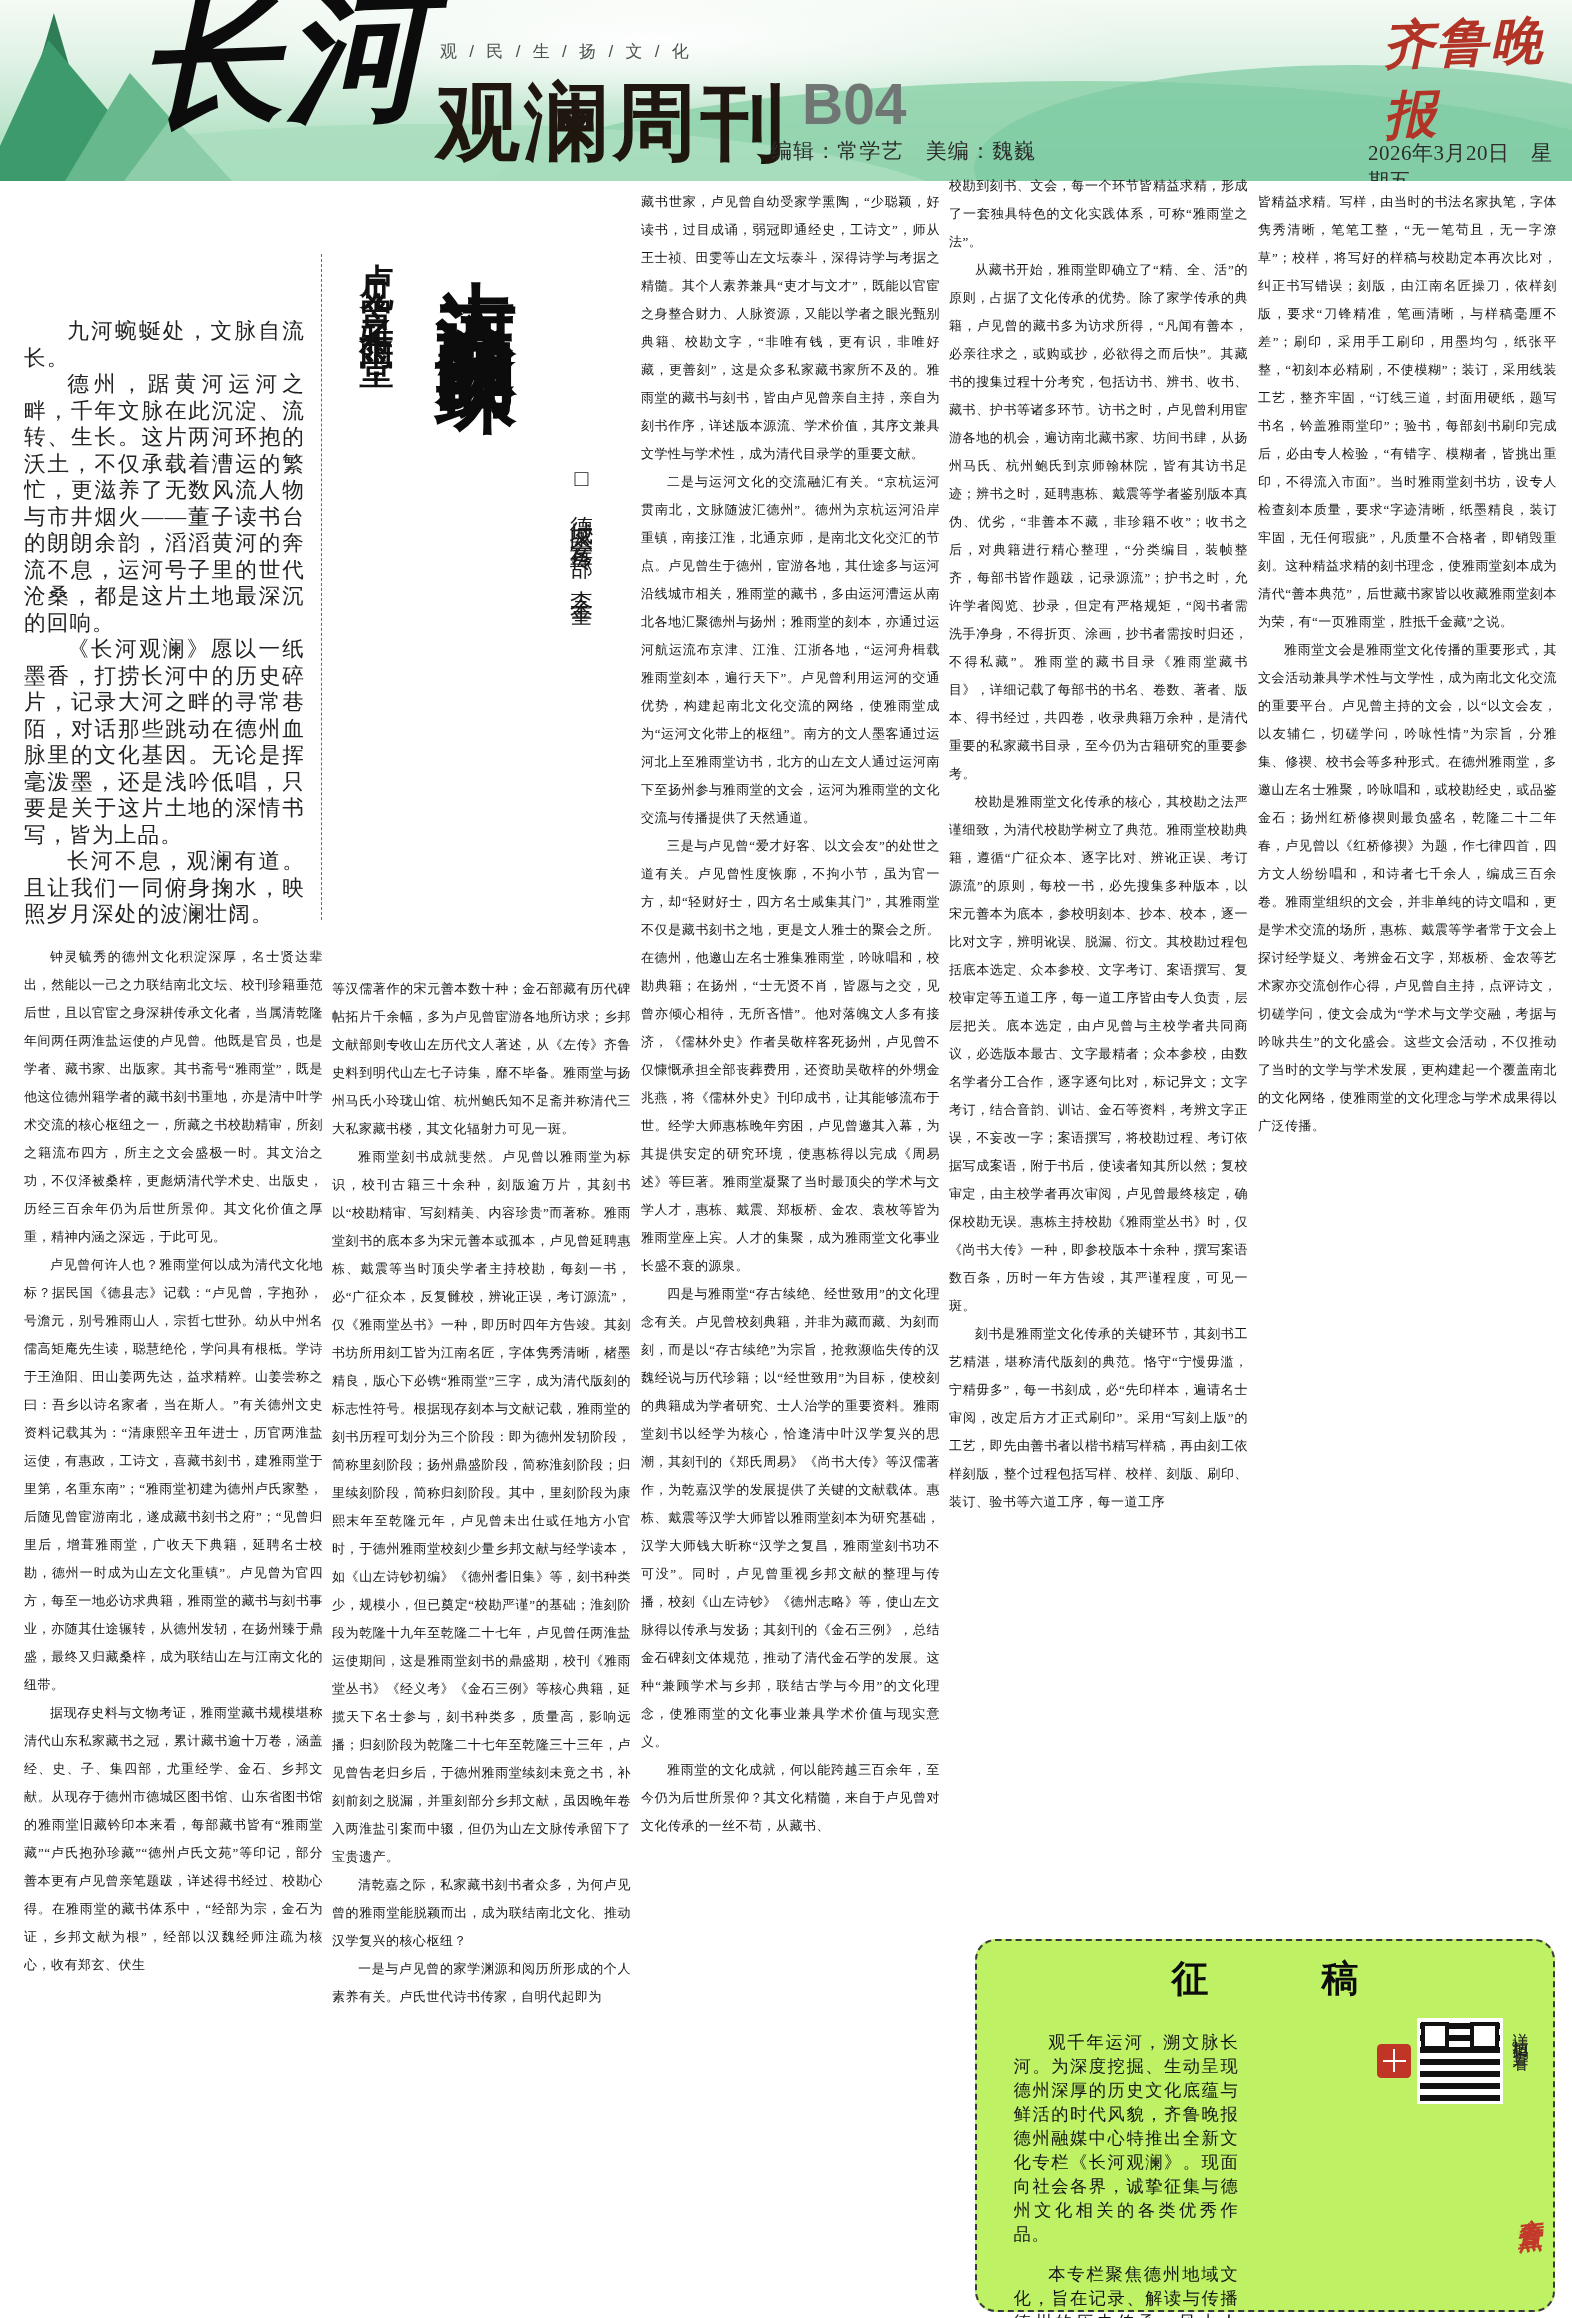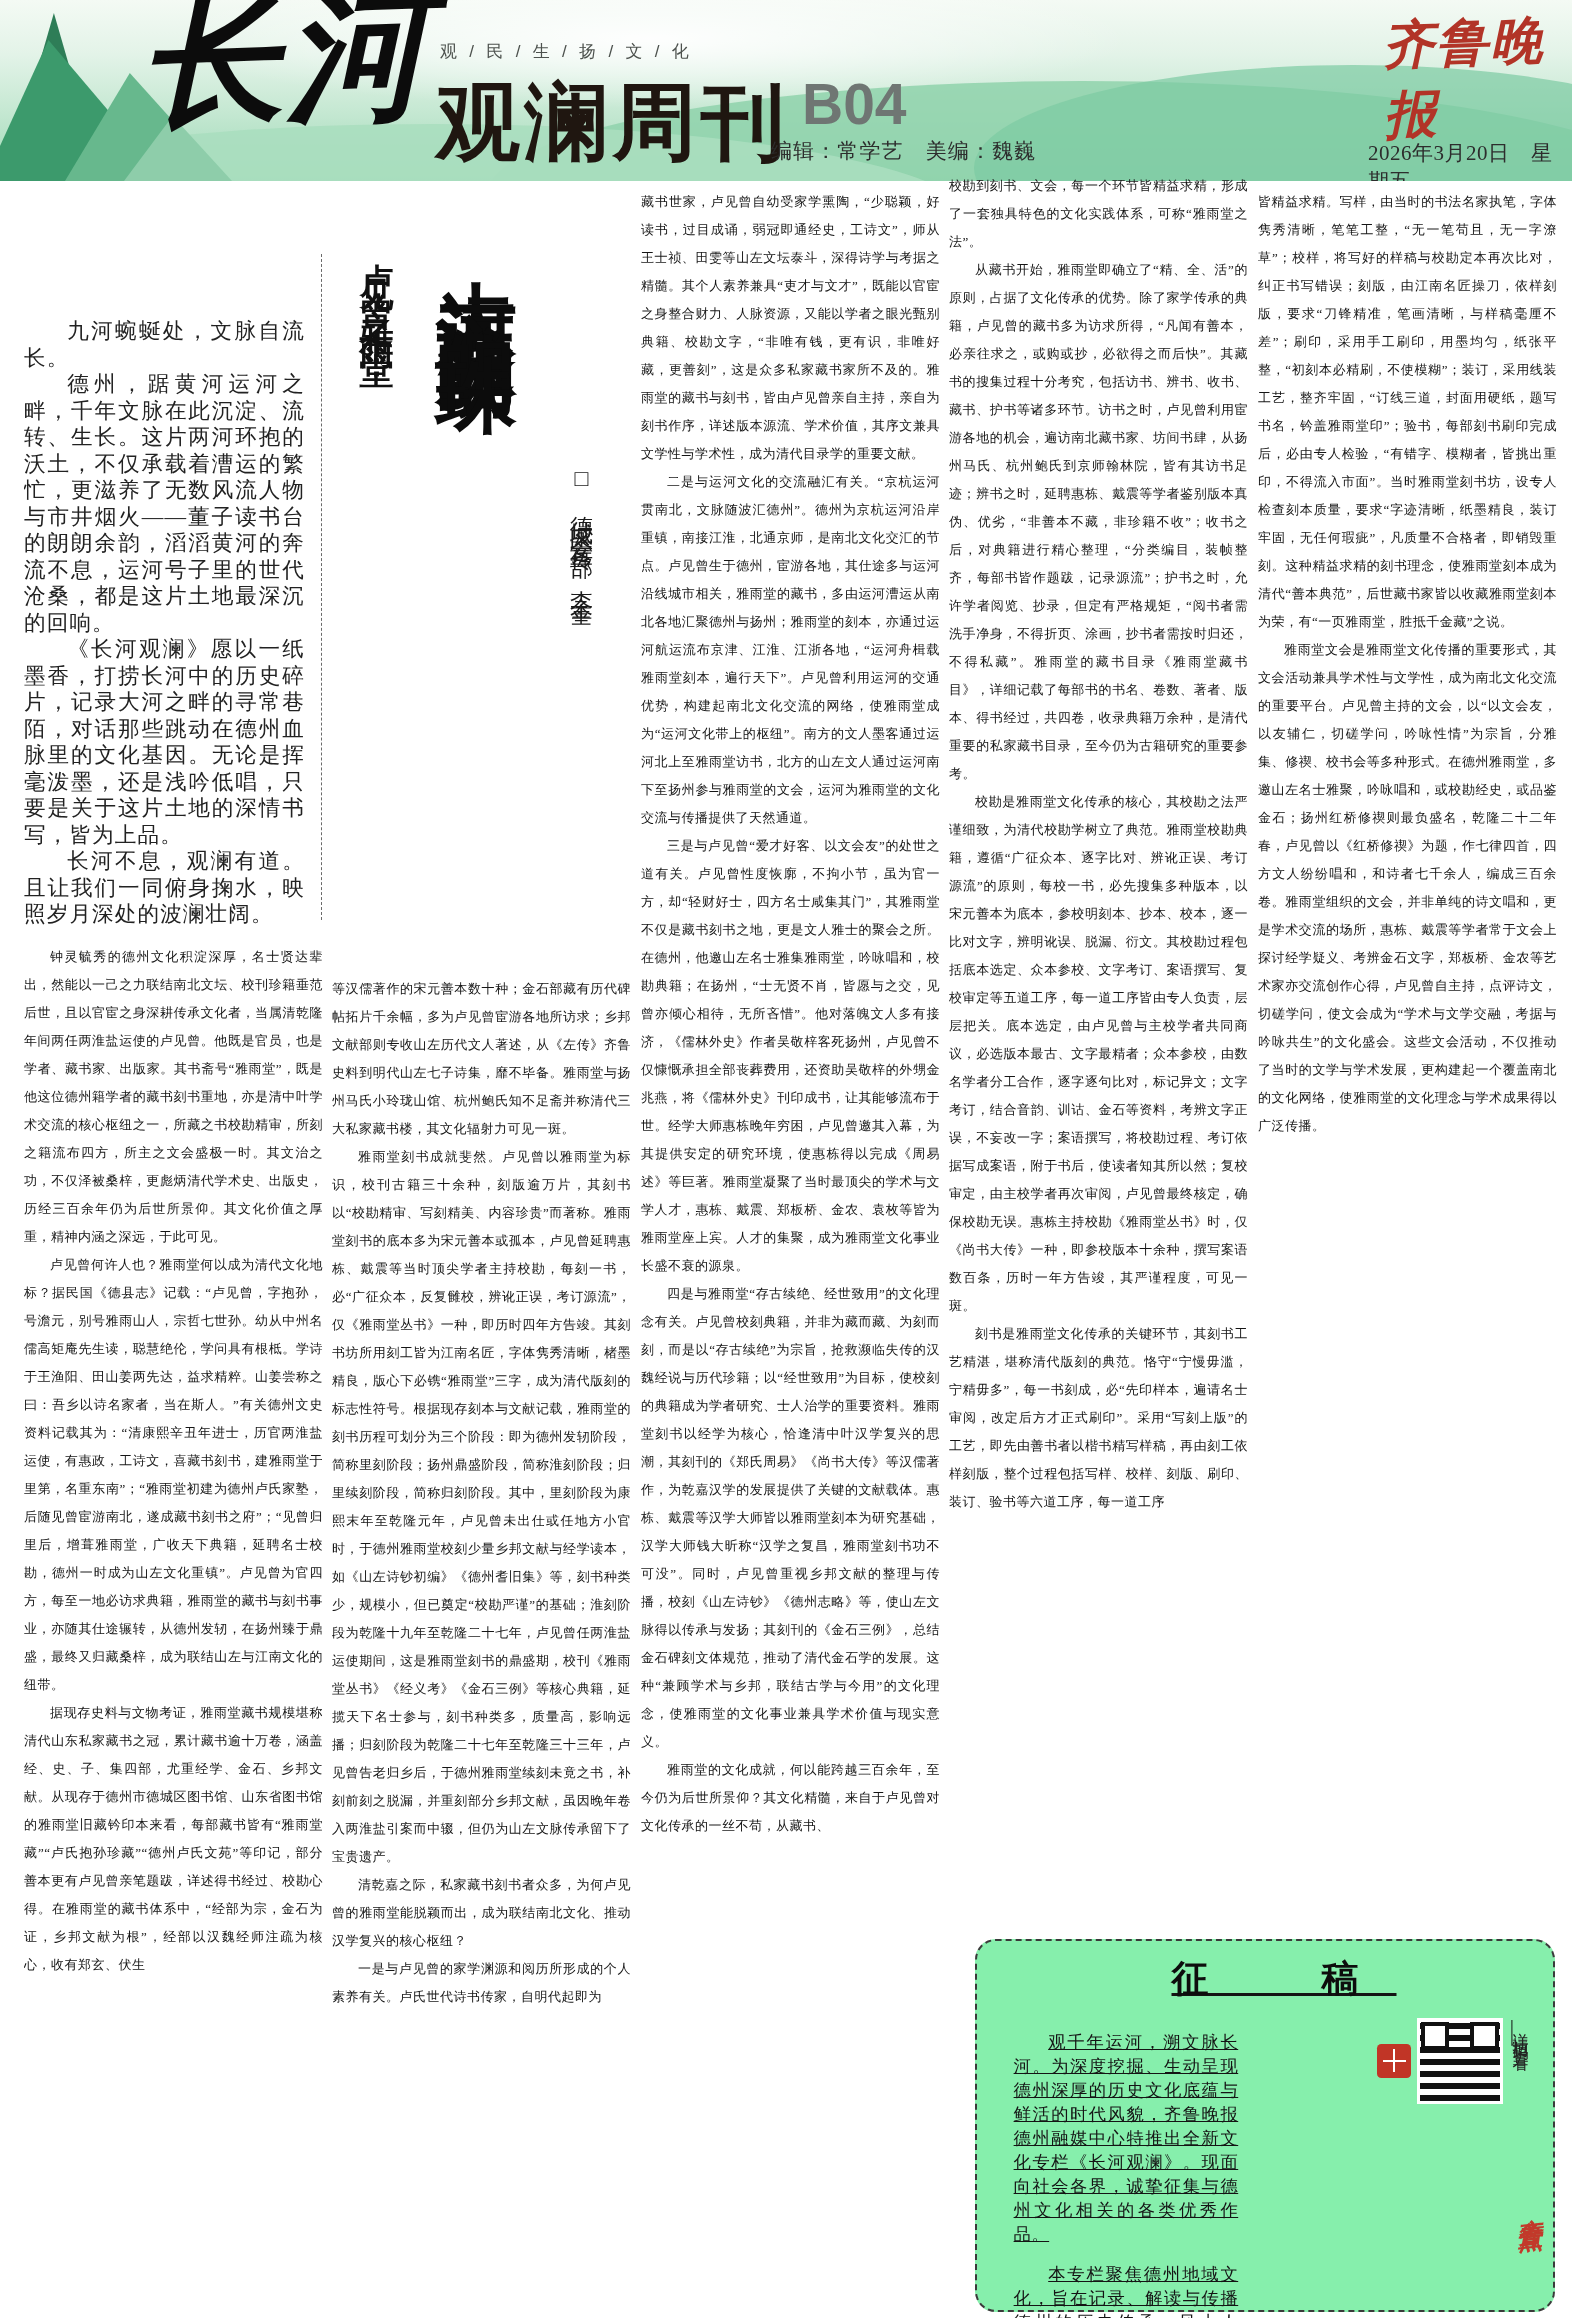--- a/index.html
+++ b/index.html
@@ -53,21 +53,21 @@
   .bodycol p{margin:0;}
   .bodycol p.ind{text-indent:2em;}
   #colA{left:24px;  top:943px;height:1364px;}
   #colB{left:332px; top:975px;height:1331px;}
   #colC{left:641px;top:188px; height:2117px;}
   #colD{left:949px;top:172px; height:1732px;}
   #colE{left:1258px;top:188px; height:1732px;}
 
   
   #callout{position:absolute;left:975px;top:1939px;width:580px;height:373px;box-sizing:border-box;
-    border:2.2px dashed #3a3a3a;border-radius:20.6px;padding:12px 20.6px;background:#86efac;text-decoration:underline;}
+    border:2.2px dashed #3a3a3a;border-radius:20.6px;padding:12px 20.6px;background:#bef264;}
   #callout-title{text-align:center;font-size:37px;font-weight:900;letter-spacing:38px;text-indent:38px;
     margin:1.1px 0 10.8px 0;color:#0d0d0d;}
   #callout-cols{display:flex;gap:21.6px;}
   .callout-col{width:50%;font-size:17.3px;line-height:24px;text-align:justify;letter-spacing:0.5px;}
   .callout-col p{margin:16px;}
   .callout-col p.ind{text-indent:2em;}
   #qr-row{display:flex;justify-content:flex-end;align-items:center;gap:8.7px;margin-top:5.4px;}
   #stamp{width:34px;height:34px;background:#c13526;border-radius:4.3px;position:relative;flex:0 0 auto;}
   #stamp:before{content:"";position:absolute;inset:5.4px;
     background:linear-gradient(#fff,#fff) center/23px 2.2px no-repeat,

